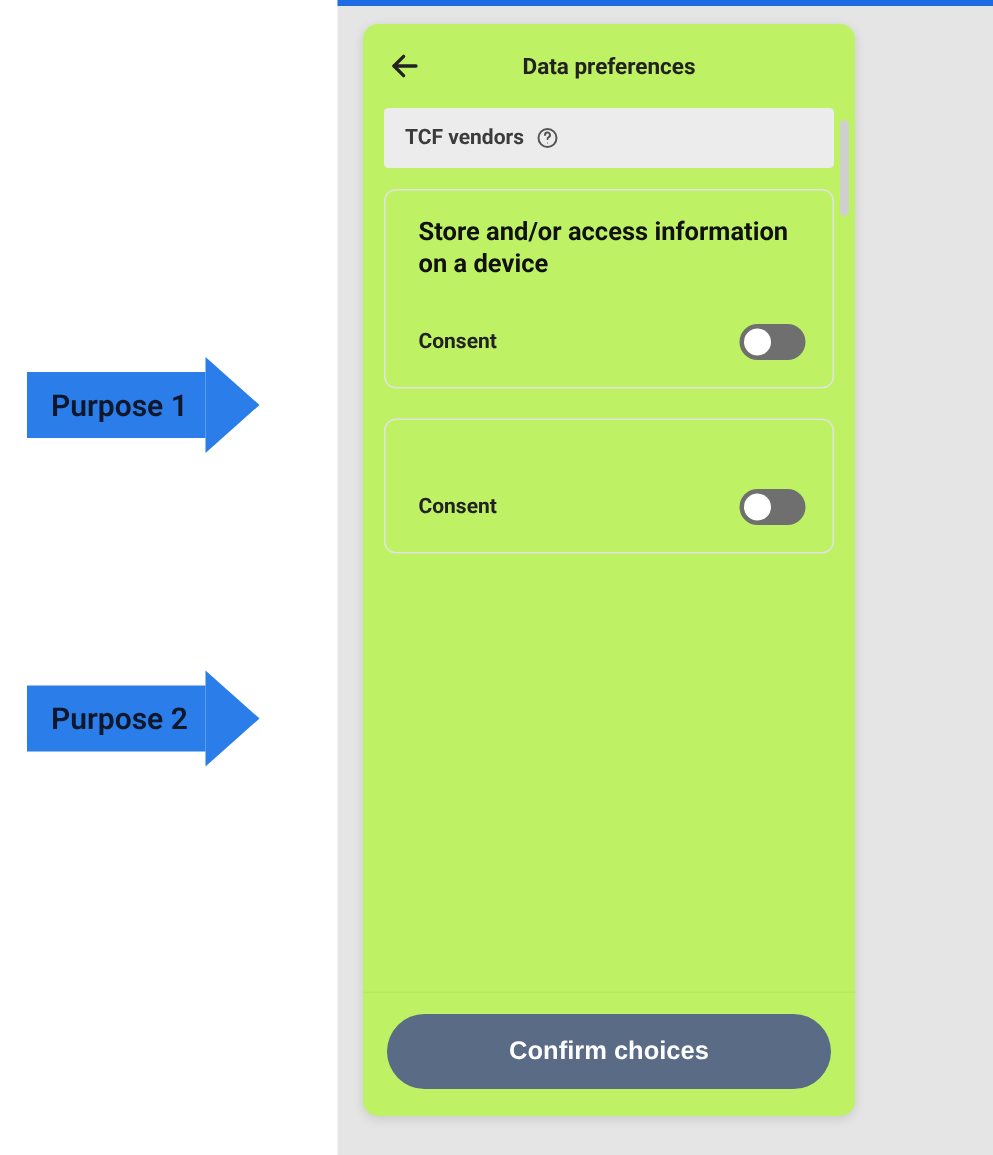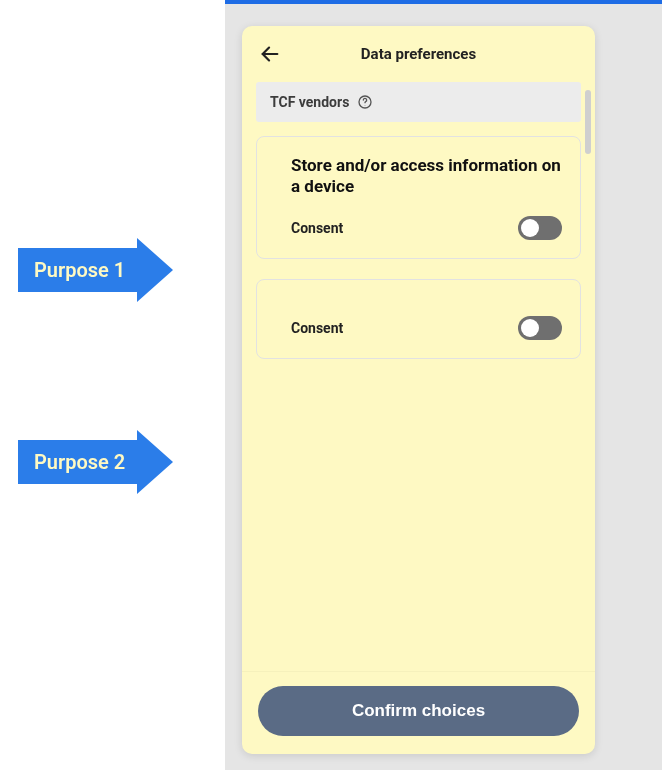--- a/index.html
+++ b/index.html
@@ -21,46 +21,46 @@
       border-top: 4px solid #1e6ce5;
     }
     .arrow {
       position: absolute;
       display: flex;
       align-items: center;
       z-index: 5;
     }
     .arrow .shaft {
       background: #2b7de9;
-      color: #fef9c3;
+      color: #0f172a;
       font-weight: 600;
       font-size: 20px;
       padding: 10px 12px 10px 16px;
       display: flex;
       align-items: center;
       height: 44px;
       line-height: 1;
     }
     .arrow .head {
       width: 0;
       height: 0;
       border-top: 32px solid transparent;
       border-bottom: 32px solid transparent;
       border-left: 36px solid #2b7de9;
     }
     .arrow1 { left: 18px; top: 238px; }
-    .arrow2 { left: 18px; top: 430px; }
+    .arrow2 { left: 18px; top: 447px; }
 
     .modal {
       position: absolute;
       left: 242px;
-      top: 26px;
-      width: 353px;
+      top: 16px;
+      width: 328px;
       height: 728px;
-      background: #fef9c3;
+      background: #bef264;
       border-radius: 10px;
       box-shadow: 0 2px 8px rgba(0,0,0,0.12);
       display: flex;
       flex-direction: column;
       overflow: hidden;
     }
     .modal-header {
       position: relative;
       height: 56px;
       display: flex;
@@ -118,21 +118,21 @@
     .help-icon {
       width: 16px;
       height: 16px;
       display: inline-flex;
       align-items: center;
       justify-content: center;
     }
     .card {
       border: 1px solid #e2e2e2;
       border-radius: 8px;
-      padding: 18px 18px 18px 34px;
+      padding: 18px 18px 18px 22px;
       margin-bottom: 20px;
     }
     .card-title {
       font-size: 17px;
       font-weight: 700;
       color: #111;
       margin-bottom: 10px;
       line-height: 1.25;
     }
     .card-desc {
@@ -141,21 +141,21 @@
       line-height: 1.45;
     }
     .view-details {
       color: #1e6ce5;
       cursor: pointer;
     }
     .consent-row {
       display: flex;
       align-items: center;
       justify-content: space-between;
-      margin-top: 18px;
+      margin-top: 28px;
     }
     .consent-label {
       font-size: 14px;
       font-weight: 700;
       color: #222;
     }
     .toggle {
       width: 44px;
       height: 24px;
       background: #6f6f6f;

